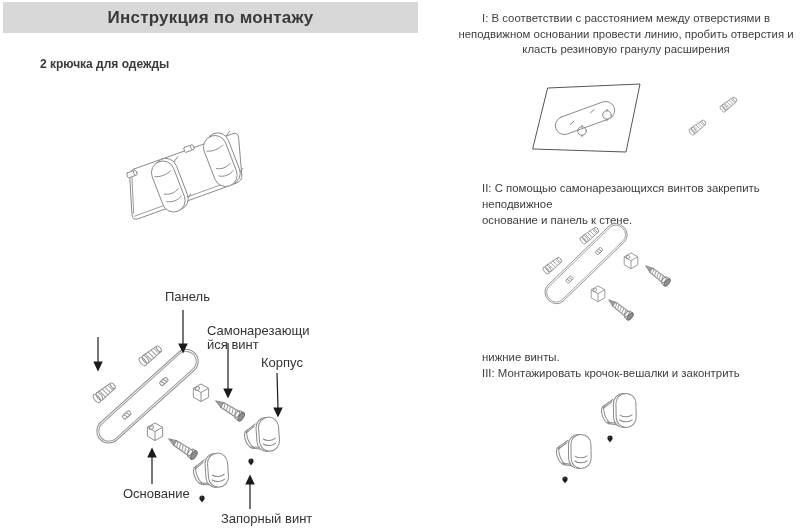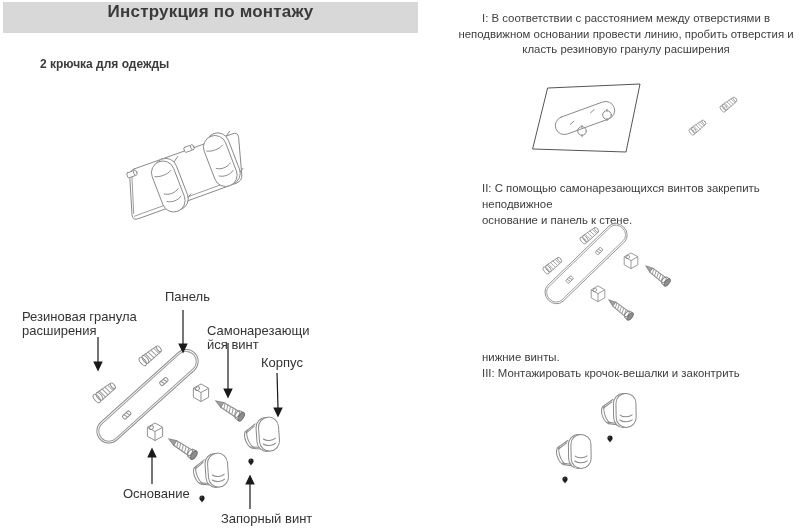--- a/index.html
+++ b/index.html
@@ -2,21 +2,21 @@
 <html><head>
 <meta charset="utf-8">
 <style>
   html,body{margin:0;padding:0;background:#fff;}
   .page{
     position:relative;width:800px;height:529px;background:#ffffff;overflow:hidden;
     font-family:"Liberation Sans", sans-serif;color:#3c3c3c;
   }
   .title-band{
     position:absolute;left:3px;top:2px;width:415px;height:31px;background:#d8d8d8;
-    display:flex;align-items:flex-start;justify-content:center;
+    display:flex;align-items:center;justify-content:center;
   }
   .title-band .t{font-size:17px;font-weight:600;color:#3a3a3a;letter-spacing:.2px;}
   .subtitle{
     position:absolute;left:40px;top:57px;width:280px;
     font-size:12px;font-weight:600;color:#3a3a3a;
   }
   .part-label{position:absolute;font-size:13px;line-height:13.5px;color:#333;}
   .step-text{position:absolute;font-size:11.4px;color:#3d3d3d;}
   .step-text.center{text-align:center;}
   .step-text .ln{line-height:15.5px;}
@@ -137,24 +137,20 @@
         <polygon points="209.2,104 216.8,104 213,112"></polygon>
       <line x1="262" y1="88" x2="263" y2="123"></line>
         <polygon points="259.2,123 266.8,123 263,131"></polygon>
       <line x1="137" y1="199" x2="137" y2="172"></line>
         <polygon points="133.2,172 140.8,172 137,164"></polygon>
       <line x1="235" y1="224" x2="235" y2="199"></line>
         <polygon points="231.2,199 238.8,199 235,191"></polygon>
     </g>
   </svg>
 
-  <div class="part-label" style="left:22px;top:310px">
-    <div>Резиновая гранула</div>
-    <div>расширения</div>
-  </div>
   <div class="part-label" style="left:165px;top:290px">Панель</div>
   <div class="part-label" style="left:207px;top:324px">
     <div>Самонарезающи</div>
     <div>йся винт</div>
   </div>
   <div class="part-label" style="left:261px;top:356px">Корпус</div>
   <div class="part-label" style="left:123px;top:487px">Основание</div>
   <div class="part-label" style="left:221px;top:512px">Запорный винт</div>
 
   <div class="step-text center" style="left:448px;top:11px;width:356px">

